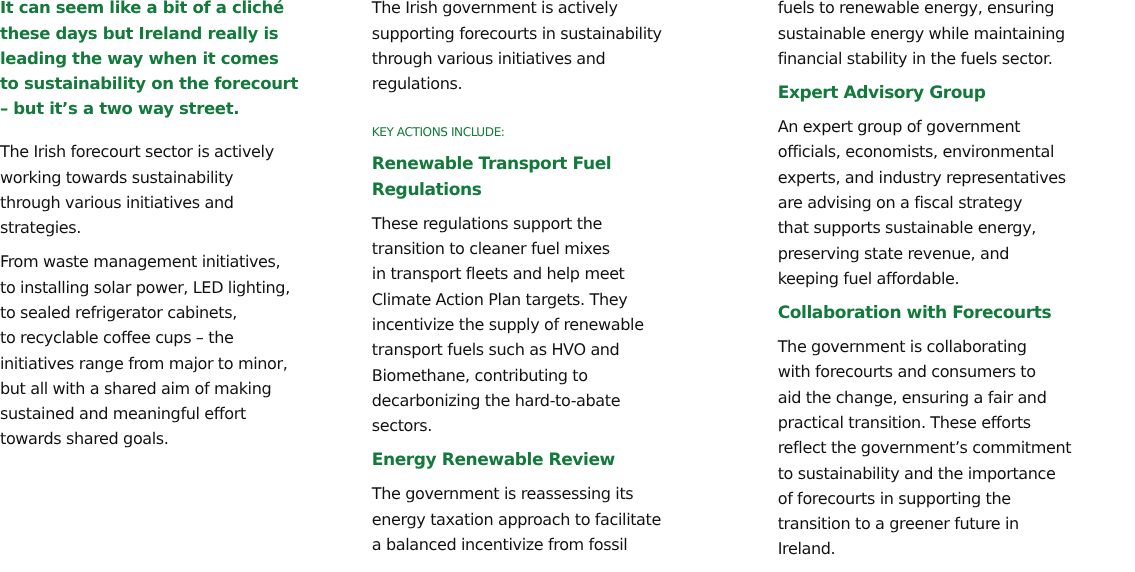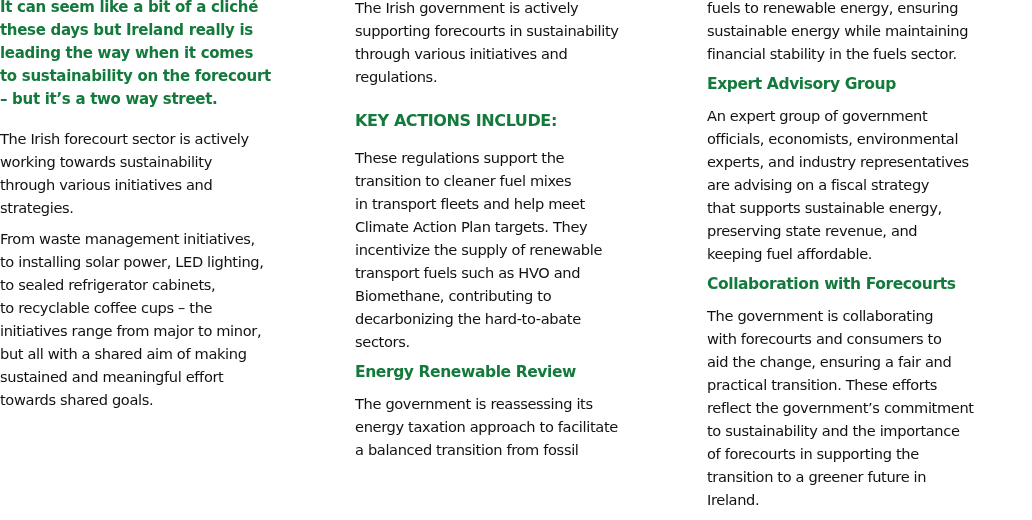--- a/index.html
+++ b/index.html
@@ -1,29 +1,29 @@
 <!DOCTYPE html>
 <html><head>
 <meta charset="utf-8">
 <style>
   html, body { margin: 0; padding: 0; background: #ffffff; }
   body { width: 1032px; height: 520px; overflow: hidden; position: relative;
          font-family: "DejaVu Sans", sans-serif; color: #111111; }
   .col { position: absolute; top: 0; }
   .col1 { left: 0; width: 335px; }
-  .col2 { left: 355px; width: 335px; }
+  .col2 { left: 338px; width: 335px; }
   .col3 { left: 707px; width: 330px; }
   .intro { color: #137a3c; font-weight: bold; font-size: 15px; line-height: 23px;
            letter-spacing: -0.3px; margin: -4px 0 0 0; white-space: pre-line; }
   .para { font-size: 14.6px; line-height: 23px; letter-spacing: -0.35px; margin: 0;
           white-space: pre-line; font-weight: 500; }
   .gap-s { height: 8px; }
   .gap-l { height: 22px; }
-  .kicker { color: #137a3c; font-size: 16px; line-height: 22px; letter-spacing: -0.4px;
-            margin: 0; font-weight: bold; }
+  .kicker { color: #137a3c; font-size: 11px; line-height: 22px; letter-spacing: -0.4px;
+            margin: 0; font-weight: normal; }
   .sub { color: #137a3c; font-weight: bold; font-size: 15.5px; line-height: 23px;
          letter-spacing: -0.4px; margin: 0; white-space: pre-line; }
 </style>
 </head>
 <body>
 
 <div class="col col1">
   <p class="intro">It can seem like a bit of a cliché
 these days but Ireland  really is
 leading the way when it comes
@@ -47,36 +47,38 @@
 </div>
 
 <div class="col col2">
   <p class="para" style="margin-top:-4px">The Irish government is actively
 supporting forecourts in sustainability
 through various initiatives and
 regulations.</p>
   <div class="gap-l"></div>
   <h3 class="kicker">KEY ACTIONS INCLUDE:</h3>
   <div style="height:6px"></div>
+  <h4 class="sub">Renewable Transport Fuel
+Regulations</h4>
   <div class="gap-s"></div>
   <p class="para">These regulations support the
 transition to cleaner fuel mixes
 in transport fleets and help meet
 Climate Action Plan targets. They
 incentivize the supply of renewable
 transport fuels such as HVO and
 Biomethane, contributing to
 decarbonizing the hard-to-abate
 sectors.</p>
   <div class="gap-s"></div>
   <h4 class="sub">Energy Renewable Review</h4>
   <div class="gap-s"></div>
   <p class="para">The government is reassessing its
 energy taxation approach to facilitate
-a balanced transition from fossil</p>
+a balanced incentivize from fossil</p>
 </div>
 
 <div class="col col3">
   <p class="para" style="margin-top:-4px">fuels to renewable energy, ensuring
 sustainable energy while maintaining
 financial stability in the fuels sector.</p>
   <div class="gap-s"></div>
   <h4 class="sub">Expert Advisory Group</h4>
   <div class="gap-s"></div>
   <p class="para">An expert group of government

